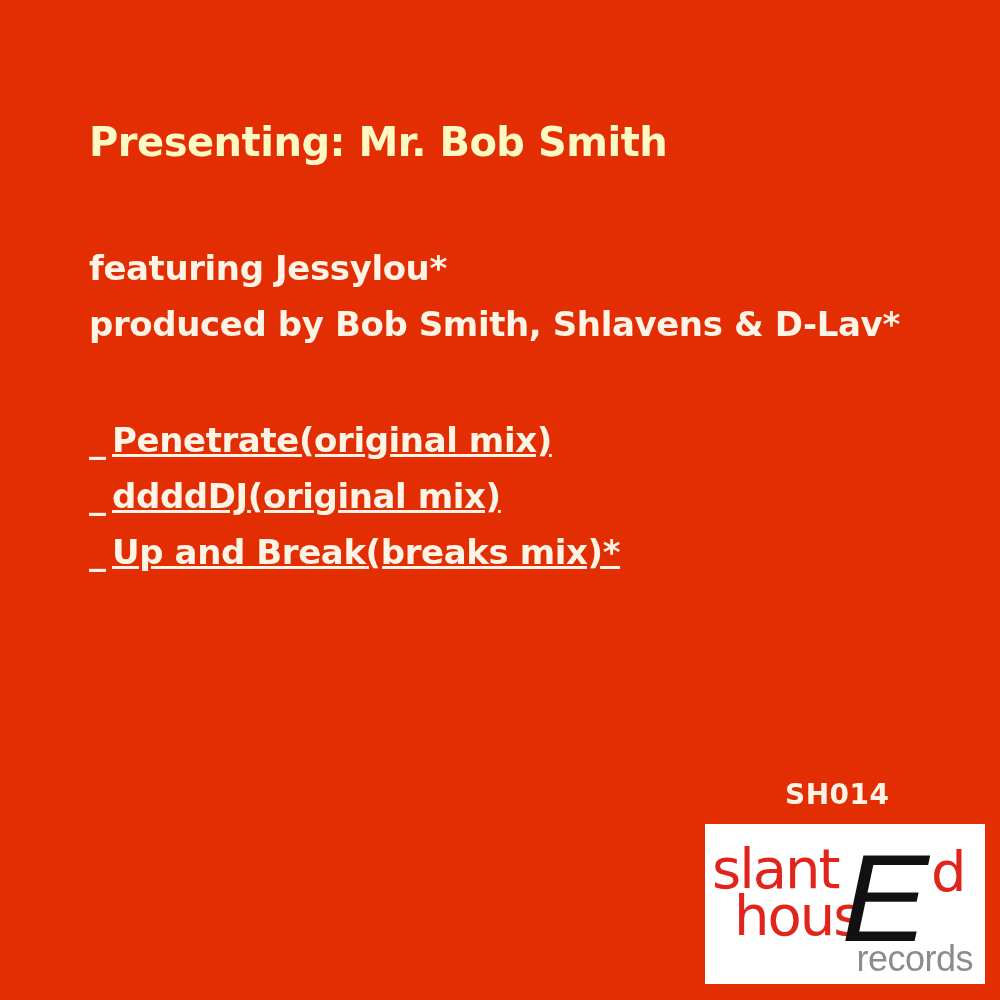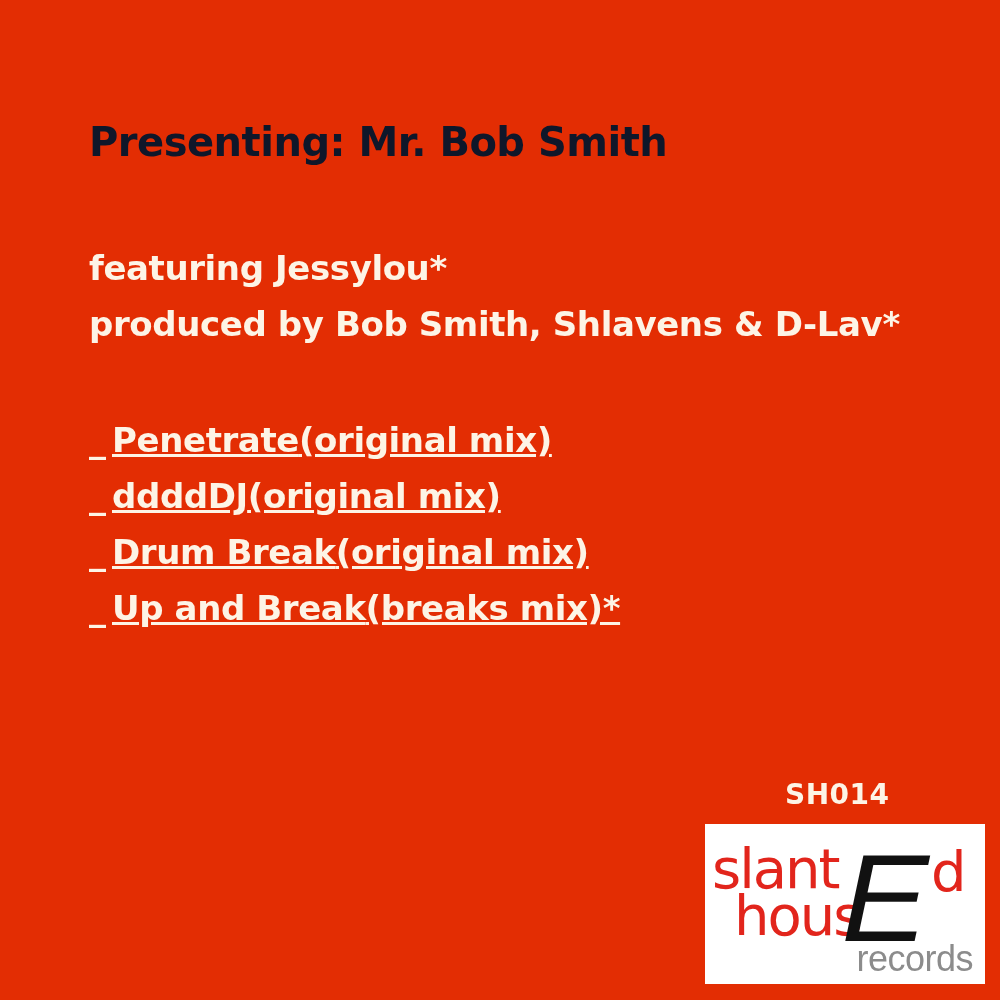--- a/index.html
+++ b/index.html
@@ -16,21 +16,21 @@
     overflow: hidden;
     font-family: "DejaVu Sans", sans-serif;
     -webkit-font-smoothing: antialiased;
   }
 
   
   .headline {
     position: absolute;
     left: 89px;
     top: 122px;
-    color: #0f172a;
+    color: #fef9c3;
     font-size: 40px;
     font-weight: bold;
     letter-spacing: -0.5px;
     white-space: nowrap;
     line-height: 1.0;
   }
 
   .credits {
     position: absolute;
     left: 89px;
@@ -159,23 +159,20 @@
   <div class="tracklist">
 
     <span class="track">
       <span class="track-underscore">_</span><span class="track-title">Penetrate</span><span class="track-mix">(original mix)</span>
     </span>
 
     <span class="track">
       <span class="track-underscore">_</span><span class="track-title">ddddDJ</span><span class="track-mix">(original mix)</span>
     </span>
 
-    <span class="track">
-      <span class="track-underscore">_</span><span class="track-title">Drum Break</span><span class="track-mix">(original mix)</span>
-    </span>
 
     <span class="track">
       <span class="track-underscore">_</span><span class="track-title">Up and Break</span><span class="track-mix">(breaks mix)*</span>
     </span>
 
   </div>
 
   <div class="catno">SH014</div>
 
   <div class="logo-box">

